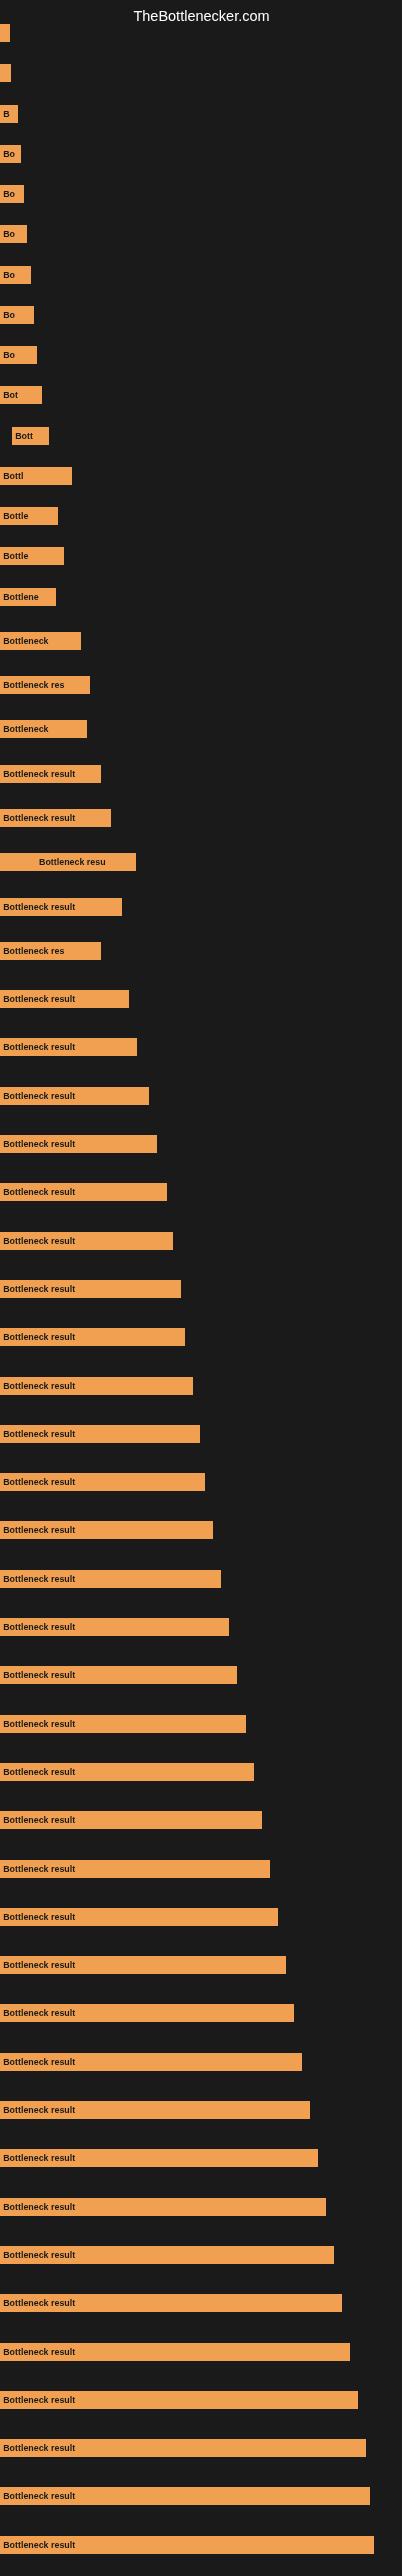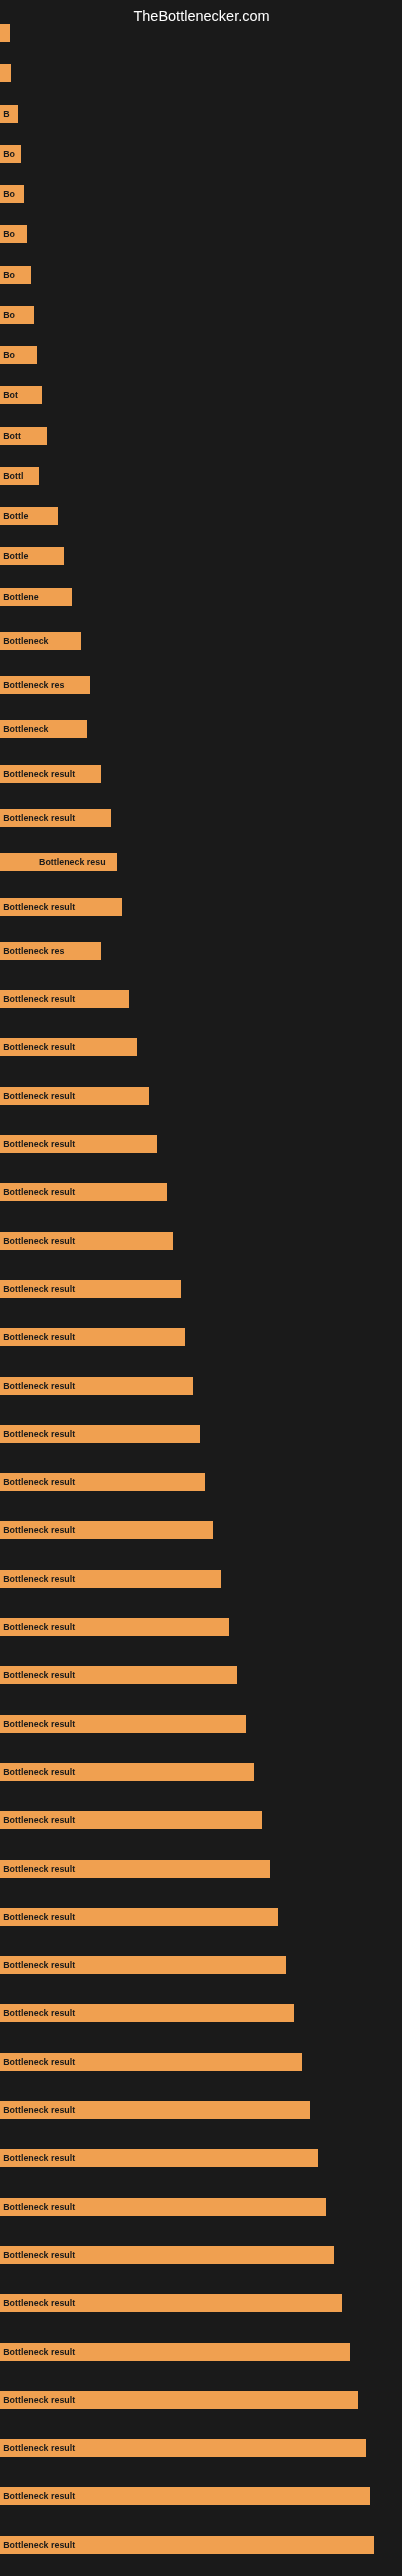--- a/index.html
+++ b/index.html
@@ -69,51 +69,51 @@
       </div>
       <div class="bar-item" style="top: 306px; width: 34px;">
         <span class="bar-label">Bo</span>
       </div>
       <div class="bar-item" style="top: 346px; width: 37px;">
         <span class="bar-label">Bo</span>
       </div>
       <div class="bar-item" style="top: 386px; width: 42px;">
         <span class="bar-label">Bot</span>
       </div>
-      <div class="bar-item" style="top: 427px; width: 47px;">
+      <div class="bar-item" style="top: 427px; width: 37px; margin-left: 12px;">
         <span class="bar-label">Bott</span>
       </div>
-      <div class="bar-item" style="top: 467px; width: 39px;">
+      <div class="bar-item" style="top: 467px; width: 72px;">
         <span class="bar-label">Bottl</span>
       </div>
       <div class="bar-item" style="top: 507px; width: 58px;">
         <span class="bar-label">Bottle</span>
       </div>
       <div class="bar-item" style="top: 547px; width: 64px;">
         <span class="bar-label">Bottle</span>
       </div>
-      <div class="bar-item" style="top: 588px; width: 72px;">
+      <div class="bar-item" style="top: 588px; width: 56px;">
         <span class="bar-label">Bottlene</span>
       </div>
       <div class="bar-item" style="top: 632px; width: 81px;">
         <span class="bar-label">Bottleneck</span>
       </div>
       <div class="bar-item" style="top: 676px; width: 90px;">
         <span class="bar-label">Bottleneck res</span>
       </div>
       <div class="bar-item" style="top: 720px; width: 87px;">
         <span class="bar-label">Bottleneck </span>
       </div>
       <div class="bar-item" style="top: 765px; width: 101px;">
         <span class="bar-label">Bottleneck result</span>
       </div>
       <div class="bar-item" style="top: 809px; width: 111px;">
         <span class="bar-label">Bottleneck result</span>
       </div>
-      <div class="bar-item" style="top: 853px; width: 117px; padding-left: 39px;">
+      <div class="bar-item" style="top: 853px; width: 136px; padding-left: 39px;">
         <span class="bar-label">Bottleneck resu</span>
       </div>
       <div class="bar-item" style="top: 898px; width: 122px;">
         <span class="bar-label">Bottleneck result</span>
       </div>
       <div class="bar-item" style="top: 942px; width: 101px;">
         <span class="bar-label">Bottleneck res</span>
       </div>
       <div class="bar-item" style="top: 990px; width: 129px;">
         <span class="bar-label">Bottleneck result</span>

